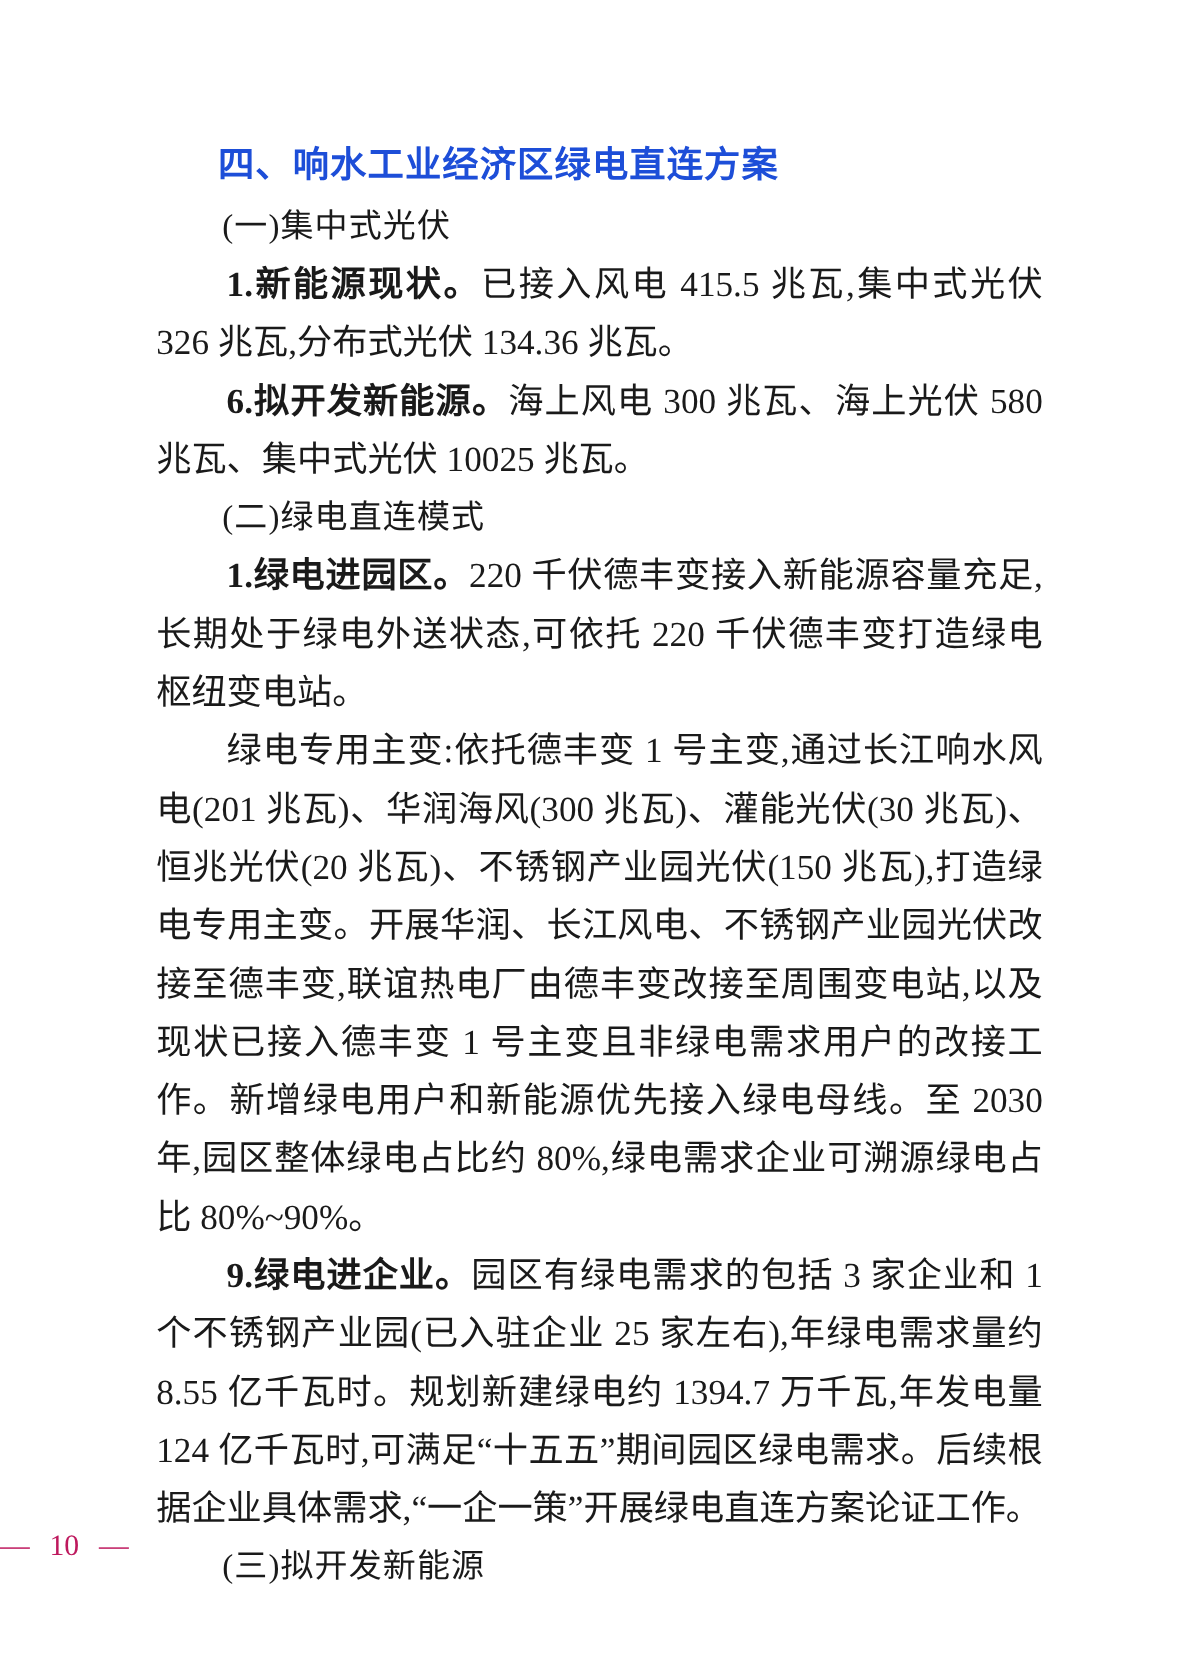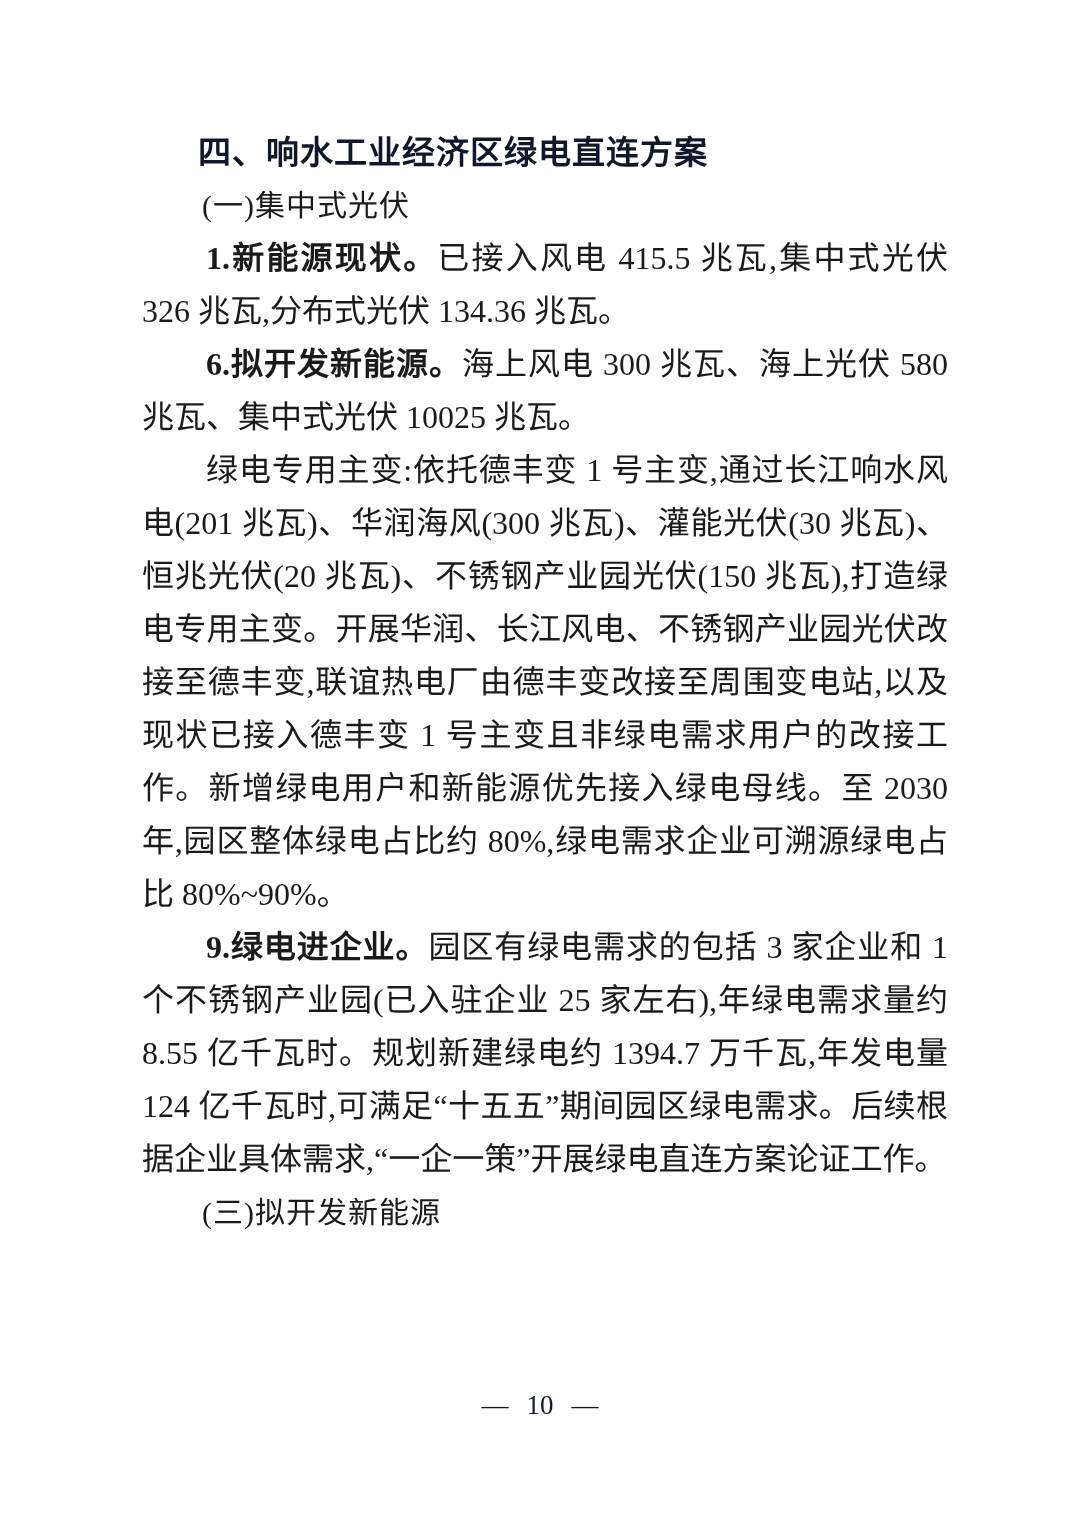--- a/index.html
+++ b/index.html
@@ -15,25 +15,25 @@
     color: #1a1a1a;
     font-family: "Liberation Serif", serif;
   }
   .page-content {
     position: absolute;
     left: 142px;
     top: 126px;
     width: 806px;
   }
   .doc-heading {
-    font-family: Liberation Sans, sans-serif;
+    font-family: Liberation Mono, monospace;
     font-weight: 700;
     font-size: 33px;
     line-height: 53px;
-    color: #0f172a;
+    color: #1d4ed8;
     text-indent: 1.7em;
     margin: 0;
     letter-spacing: 1px;
   }
   .subheading {
     font-size: 30px;
     font-weight: 400;
     line-height: 53px;
     text-indent: 2em;
     margin: 0;
@@ -47,23 +47,22 @@
     text-align: justify;
   }
   .para .lead {
     font-weight: 700;
   }
   .page-footer {
     position: absolute;
     top: 1390px;
     left: 0;
     width: 100%;
-    text-align: center;
     font-size: 27px;
-    color: #0f172a;
+    color: #be185d;
   }
   .page-footer .dash {
     letter-spacing: 0;
   }
   .page-footer .num {
     display: inline-block;
     margin: 0 18px;
   }
 </style>
 </head>
@@ -72,21 +71,23 @@
 <main class="page-content">
 
   <h1 class="doc-heading">四、响水工业经济区绿电直连方案</h1>
 
   <h2 class="subheading">(一)集中式光伏</h2>
 
   <p class="para"><span class="lead">1.新能源现状。</span><span>已接入风电 415.5 兆瓦,集中式光伏 326 兆瓦,分布式光伏 134.36 兆瓦。</span></p>
 
   <p class="para"><span class="lead">6.拟开发新能源。</span><span>海上风电 300 兆瓦、海上光伏 580 兆瓦、集中式光伏 10025 兆瓦。</span></p>
 
+  <h2 class="subheading">(二)绿电直连模式</h2>
 
+  <p class="para"><span class="lead">1.绿电进园区。</span><span>220 千伏德丰变接入新能源容量充足,长期处于绿电外送状态,可依托 220 千伏德丰变打造绿电枢纽变电站。</span></p>
 
   <p class="para"><span>绿电专用主变:依托德丰变 1 号主变,通过长江响水风电(201 兆瓦)、华润海风(300 兆瓦)、灌能光伏(30 兆瓦)、恒兆光伏(20 兆瓦)、不锈钢产业园光伏(150 兆瓦),打造绿电专用主变。开展华润、长江风电、不锈钢产业园光伏改接至德丰变,联谊热电厂由德丰变改接至周围变电站,以及现状已接入德丰变 1 号主变且非绿电需求用户的改接工作。新增绿电用户和新能源优先接入绿电母线。至 2030 年,园区整体绿电占比约 80%,绿电需求企业可溯源绿电占比 80%~90%。</span></p>
 
   <p class="para"><span class="lead">9.绿电进企业。</span><span>园区有绿电需求的包括 3 家企业和 1 个不锈钢产业园(已入驻企业 25 家左右),年绿电需求量约 8.55 亿千瓦时。规划新建绿电约 1394.7 万千瓦,年发电量 124 亿千瓦时,可满足“十五五”期间园区绿电需求。后续根据企业具体需求,“一企一策”开展绿电直连方案论证工作。</span></p>
 
   <h2 class="subheading">(三)拟开发新能源</h2>
 
 </main>
 
 <footer class="page-footer"><span class="dash">—</span><span class="num">10</span><span class="dash">—</span></footer>

